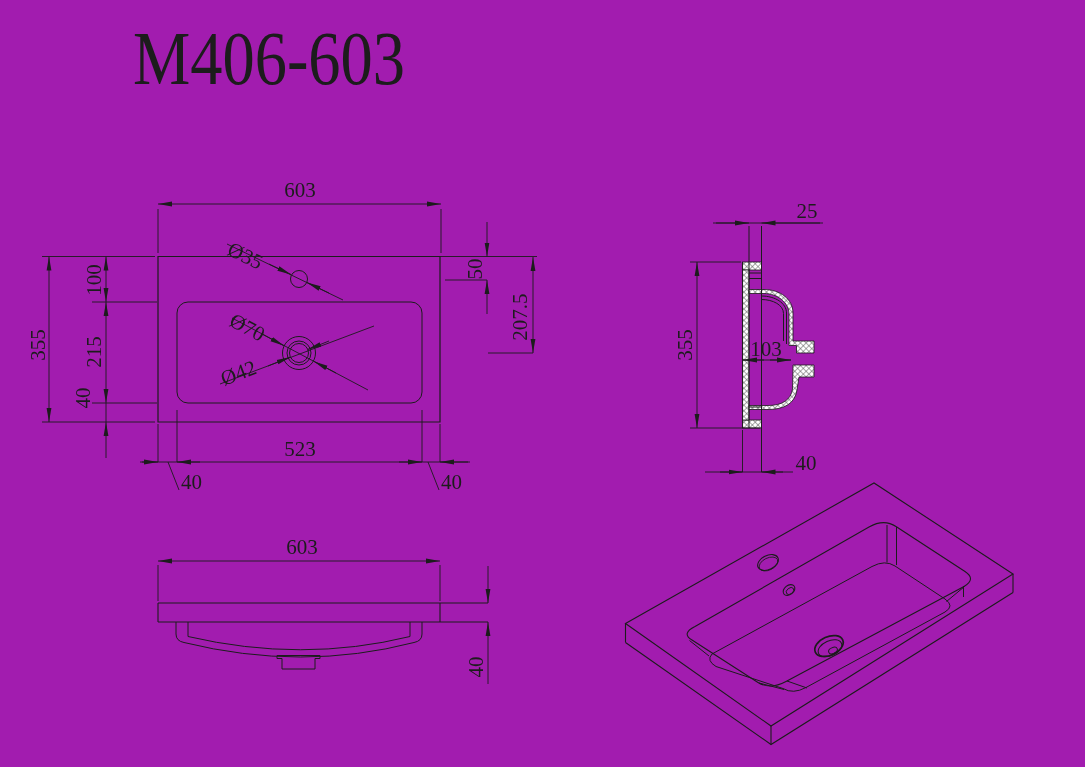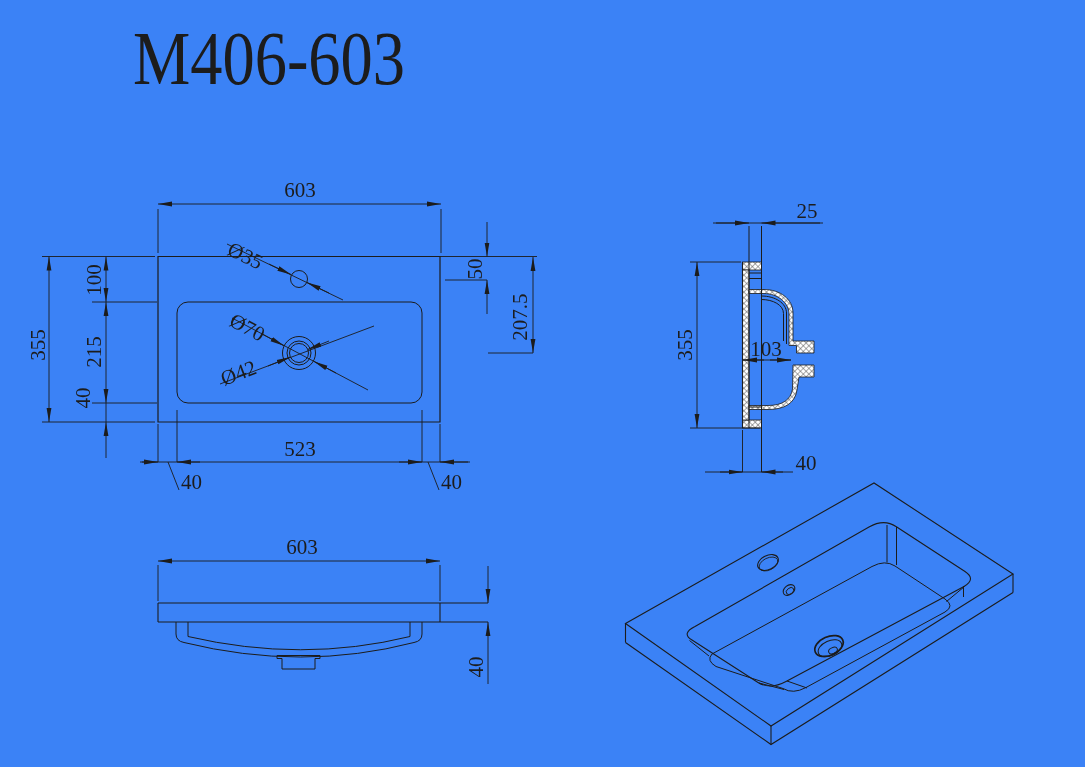--- a/index.html
+++ b/index.html
@@ -1,16 +1,16 @@
 <!DOCTYPE html>
 <html><head>
 <meta charset="utf-8">
 <style>
   html,body{margin:0;padding:0;background:#ffffff;}
-  .page{width:1085px;height:767px;background:#3b82f6;position:relative;overflow:hidden;}
+  .page{width:1085px;height:767px;background:#a21caf;position:relative;overflow:hidden;}
   svg{display:block;}
   svg text{font-family:"Liberation Serif","DejaVu Serif",serif;fill:#1c1c1c;}
   .dim-label{font-size:21px;}
   .title-label{font-size:76px;}
   .dia-label{font-size:21px;}
   path,rect,circle,ellipse,line{vector-effect:none;}
 </style>
 </head>
 <body>
 

